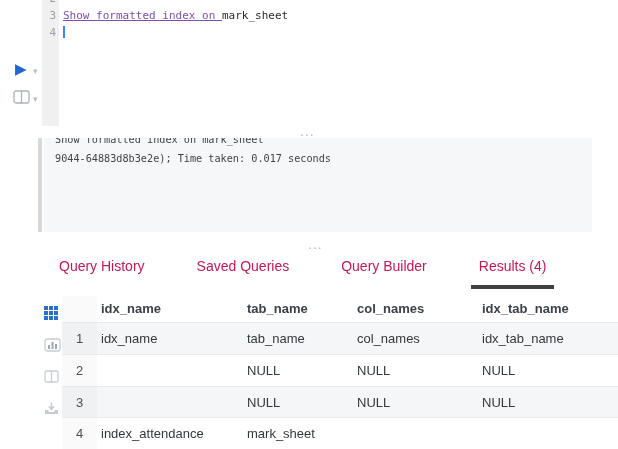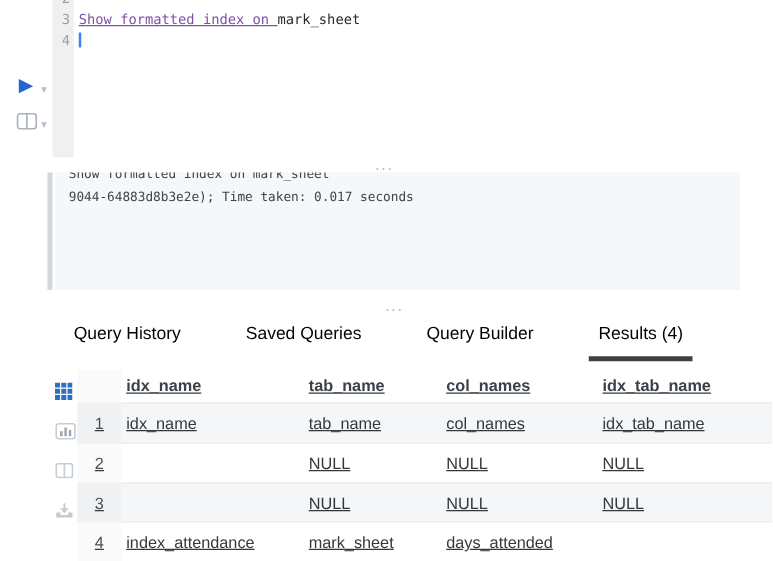--- a/index.html
+++ b/index.html
@@ -41,33 +41,33 @@
     background:#d5d8db; }
   .log-panel { position:absolute; left:44px; top:138px; width:548px; height:94px;
     background:#f6f7f8; overflow:hidden; }
   .log-inner { margin-top:-7px; padding:0 11px; }
   .log-line { height:18.5px; line-height:18.5px; white-space:pre;
     font-family:"DejaVu Sans Mono", monospace; font-size:10.2px; color:#3f4448; }
 
   
   .tabbar { position:absolute; left:0; right:0; top:252px; height:42px;
     display:flex; align-items:flex-start; padding-left:59px; gap:52px; }
-  .tab { font-size:14px; color:#000000; padding:6px 0 11px 0; cursor:pointer;
+  .tab { font-size:14px; color:#be185d; padding:6px 0 11px 0; cursor:pointer;
     white-space:nowrap; }
   .tab.active { border-bottom:4px solid #404040; padding-left:8px; padding-right:8px;
     margin-left:-8px; margin-right:-8px; }
 
   
   .icon-rail { position:absolute; left:44px; top:306px; width:34px; }
   .rail-item { position:relative; height:32px; cursor:pointer; }
   .rail-item svg { display:block; }
   .rail-caret { position:absolute; left:21px; top:3px; font-size:9px; color:#c3ccd4; }
 
   
-  .grid { position:absolute; left:62px; top:296px; right:0; bottom:0; font-size:13px;text-decoration:underline; }
+  .grid { position:absolute; left:62px; top:296px; right:0; bottom:0; font-size:13px; }
   .grid-header { display:flex; height:26px; line-height:26px; font-weight:bold;
     color:#3a4148; }
   .grid-row { display:flex; height:31.75px; line-height:31px; border-top:1px solid #e9eaeb; }
   .grid-row.stripe { background:#f5f6f7; }
   .c-num { width:35px; text-align:center; color:#4a4f54; background:#fafafa; flex:none; }
   .grid-row.stripe .c-num { background:#f0f1f3; }
   .c-1 { width:146px; } .c-2 { width:110px; } .c-3 { width:125px; }
   .c-4 { flex:1; min-width:0; }
   .cell { padding-left:4px; white-space:nowrap; overflow:hidden; flex:none; }
   .c-4.cell { flex:1; }
@@ -191,17 +191,16 @@
       <div class="cell c-1"></div>
       <div class="cell c-2">NULL</div>
       <div class="cell c-3">NULL</div>
       <div class="cell c-4">NULL</div>
     </div>
 
     <div class="grid-row">
       <div class="c-num">4</div>
       <div class="cell c-1">index_attendance</div>
       <div class="cell c-2">mark_sheet</div>
-      <div class="cell c-3">days_attended</div>
     </div>
   </div>
 
 </div>
 
 </body></html>

